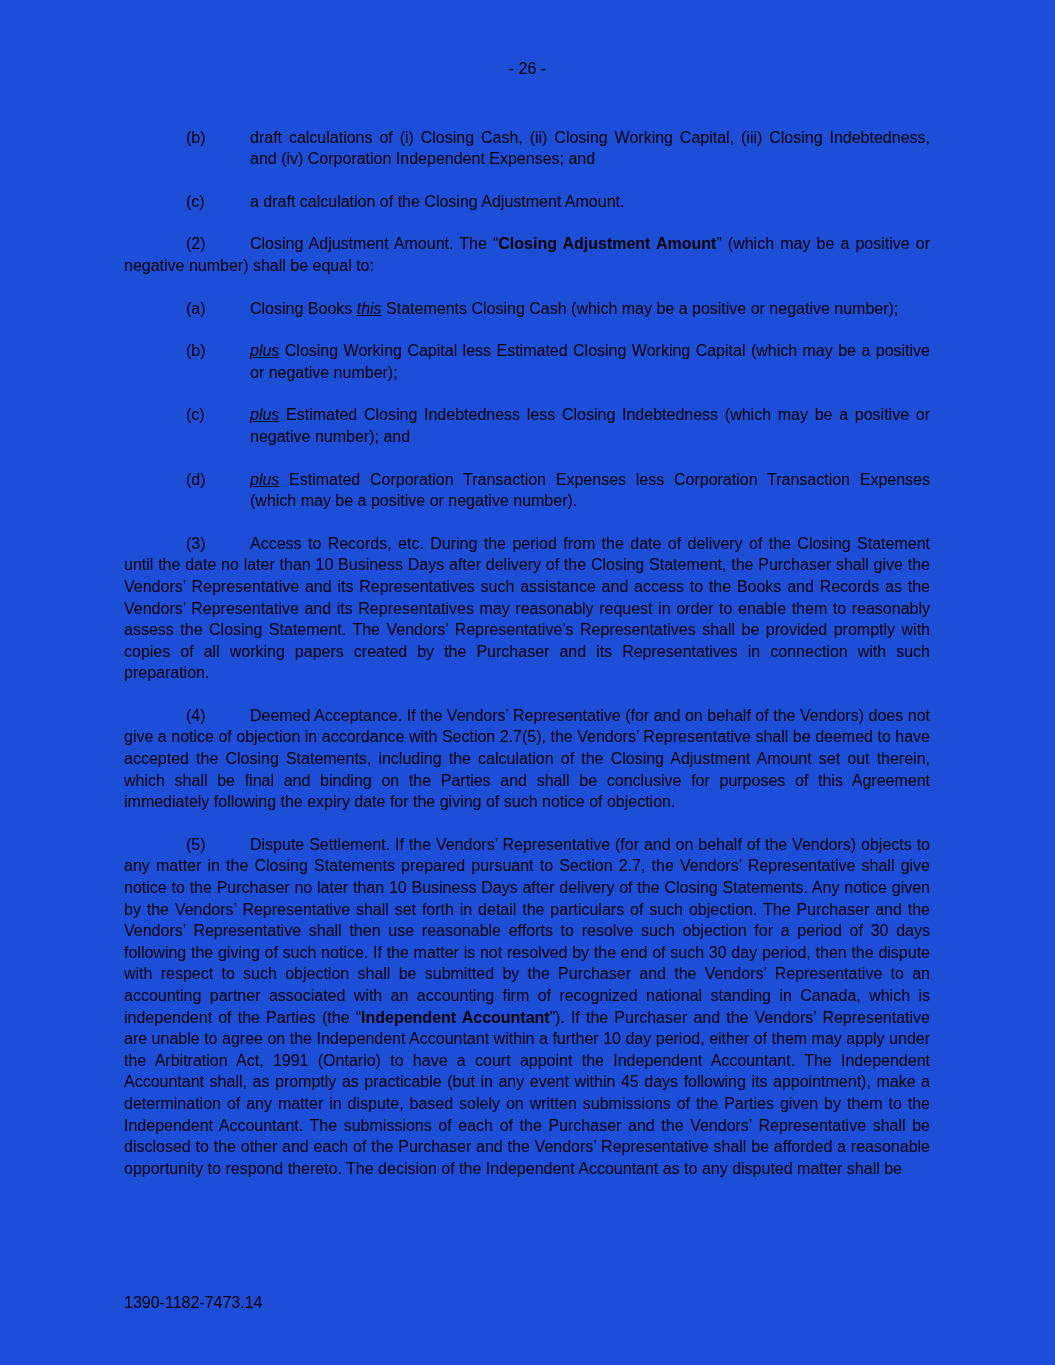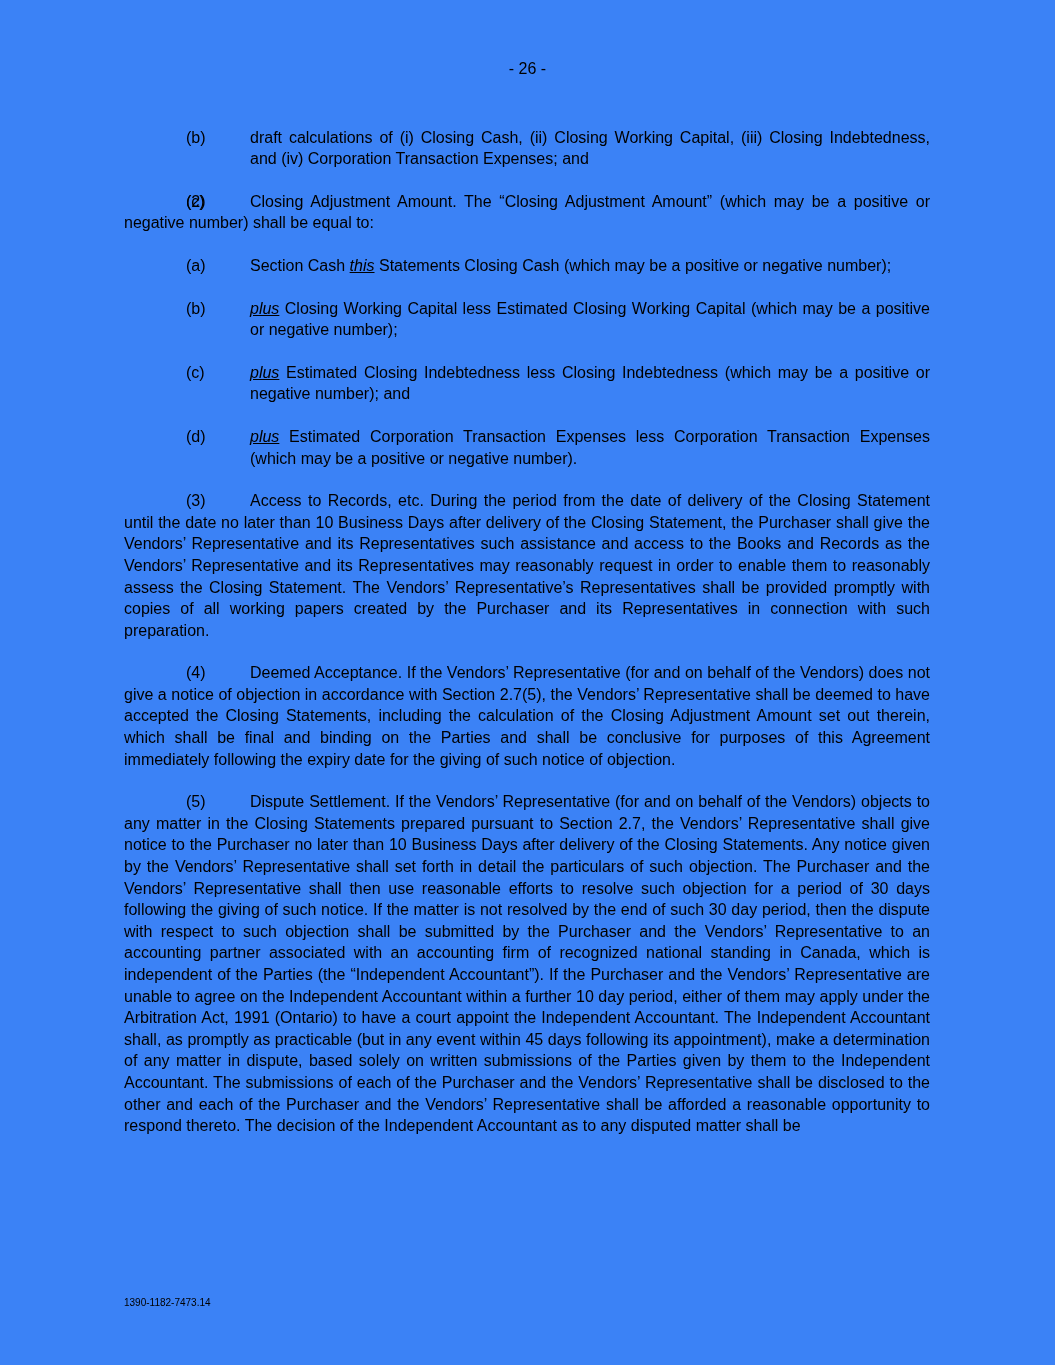--- a/index.html
+++ b/index.html
@@ -4,21 +4,21 @@
 <style>
   html, body {
     margin: 0;
     padding: 0;
     background: #ffffff;
   }
   .page {
     position: relative;
     width: 1055px;
     height: 1365px;
-    background: #3b82f6;
+    background: #1d4ed8;
     color: #000000;
     font-family: "Liberation Sans", sans-serif;
     font-size: 16px;
     line-height: 21.6px;
     overflow: hidden;
     box-sizing: border-box;
   }
   .page-number {
     text-align: center;
     padding-top: 58px;
@@ -42,40 +42,40 @@
     margin-bottom: 21px;
     margin-left: 126px;
     position: relative;
   }
   .item .label {
     position: absolute;
     left: -64px;
     top: 0;
   }
   .run.i  { }
-  .run.b  { font-weight: normal; }
+  .run.b  { font-weight: bold; }
   .run.iu { font-style: italic; text-decoration: underline; }
   .footer {
     position: absolute;
     left: 124px;
     top: 1295px;
-    font-size: 10px;
+    font-size: 16px;
     line-height: 16px;
   }
 </style>
 </head>
 <body>
 
 <div class="page">
   <div class="page-number">- 26 -</div>
   <div class="content">
-      <div class="item"><span class="label">(b)</span><span class="run">draft calculations of (i) Closing Cash, (ii) Closing Working Capital, (iii) Closing Indebtedness, and (iv) Corporation Transaction Expenses; and</span></div>
-      <div class="item"><span class="label">(c)</span></div>
+      <div class="item"><span class="label">(b)</span><span class="run">draft calculations of (i) Closing Cash, (ii) Closing Working Capital, (iii) Closing Indebtedness, and (iv) Corporation Independent Expenses; and</span></div>
+      <div class="item"><span class="label">(c)</span><span class="run">a draft calculation of the Closing Adjustment Amount.</span></div>
       <div class="para"><span class="label">(2)</span><span class="run i">Closing Adjustment Amount.</span><span class="run">  The “</span><span class="run b">Closing Adjustment Amount</span><span class="run">” (which may be a positive or negative number) shall be equal to:</span></div>
-      <div class="item"><span class="label">(a)</span><span class="run">Section Cash </span><span class="run iu">this</span><span class="run"> Statements Closing Cash (which may be a positive or negative number);</span></div>
+      <div class="item"><span class="label">(a)</span><span class="run">Closing Books </span><span class="run iu">this</span><span class="run"> Statements Closing Cash (which may be a positive or negative number);</span></div>
       <div class="item"><span class="label">(b)</span><span class="run iu">plus</span><span class="run"> Closing Working Capital less Estimated Closing Working Capital (which may be a positive or negative number);</span></div>
       <div class="item"><span class="label">(c)</span><span class="run iu">plus</span><span class="run"> Estimated Closing Indebtedness less Closing Indebtedness (which may be a positive or negative number); and</span></div>
       <div class="item"><span class="label">(d)</span><span class="run iu">plus</span><span class="run"> Estimated Corporation Transaction Expenses less Corporation Transaction Expenses (which may be a positive or negative number).</span></div>
       <div class="para"><span class="label">(3)</span><span class="run i">Access to Records, etc.</span><span class="run">  During the period from the date of delivery of the Closing Statement until the date no later than 10 Business Days after delivery of the Closing Statement, the Purchaser shall give the Vendors’ Representative and its Representatives such assistance and access to the Books and Records as the Vendors’ Representative and its Representatives may reasonably request in order to enable them to reasonably assess the Closing Statement.  The Vendors’ Representative’s Representatives shall be provided promptly with copies of all working papers created by the Purchaser and its Representatives in connection with such preparation.</span></div>
       <div class="para"><span class="label">(4)</span><span class="run i">Deemed Acceptance.</span><span class="run">  If the Vendors’ Representative (for and on behalf of the Vendors) does not give a notice of objection in accordance with Section 2.7(5), the Vendors’ Representative shall be deemed to have accepted the Closing Statements, including the calculation of the Closing Adjustment Amount set out therein, which shall be final and binding on the Parties and shall be conclusive for purposes of this Agreement immediately following the expiry date for the giving of such notice of objection.</span></div>
       <div class="para"><span class="label">(5)</span><span class="run i">Dispute Settlement.</span><span class="run">  If the Vendors’ Representative (for and on behalf of the Vendors) objects to any matter in the Closing Statements prepared pursuant to Section 2.7, the Vendors’ Representative shall give notice to the Purchaser no later than 10 Business Days after delivery of the Closing Statements.  Any notice given by the Vendors’ Representative shall set forth in detail the particulars of such objection.  The Purchaser and the Vendors’ Representative shall then use reasonable efforts to resolve such objection for a period of 30 days following the giving of such notice.  If the matter is not resolved by the end of such 30 day period, then the dispute with respect to such objection shall be submitted by the Purchaser and the Vendors’ Representative to an accounting partner associated with an accounting firm of recognized national standing in Canada, which is independent of the Parties (the “</span><span class="run b">Independent Accountant</span><span class="run">”).  If the Purchaser and the Vendors’ Representative are unable to agree on the Independent Accountant within a further 10 day period, either of them may apply under the </span><span class="run i">Arbitration Act</span><span class="run">, </span><span class="run i">1991</span><span class="run"> (Ontario) to have a court appoint the Independent Accountant.  The Independent Accountant shall, as promptly as practicable (but in any event within 45 days following its appointment), make a determination of any matter in dispute, based solely on written submissions of the Parties given by them to the Independent Accountant.  The submissions of each of the Purchaser and the Vendors’ Representative shall be disclosed to the other and each of the Purchaser and the Vendors’ Representative shall be afforded a reasonable opportunity to respond thereto.  The decision of the Independent Accountant as to any disputed matter shall be</span></div>
     </div>
   <div class="footer">1390-1182-7473.14</div>
 </div>
 

